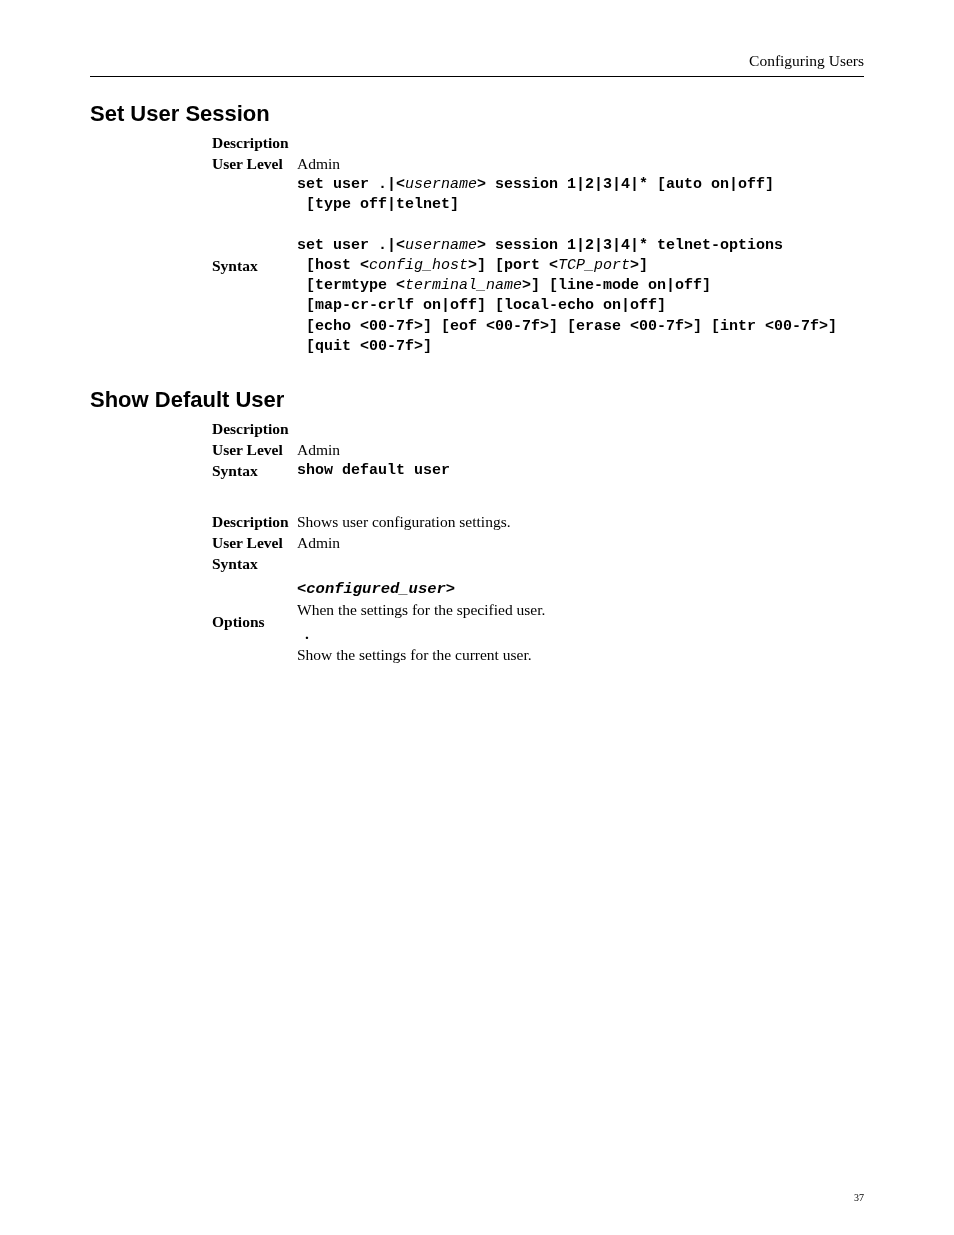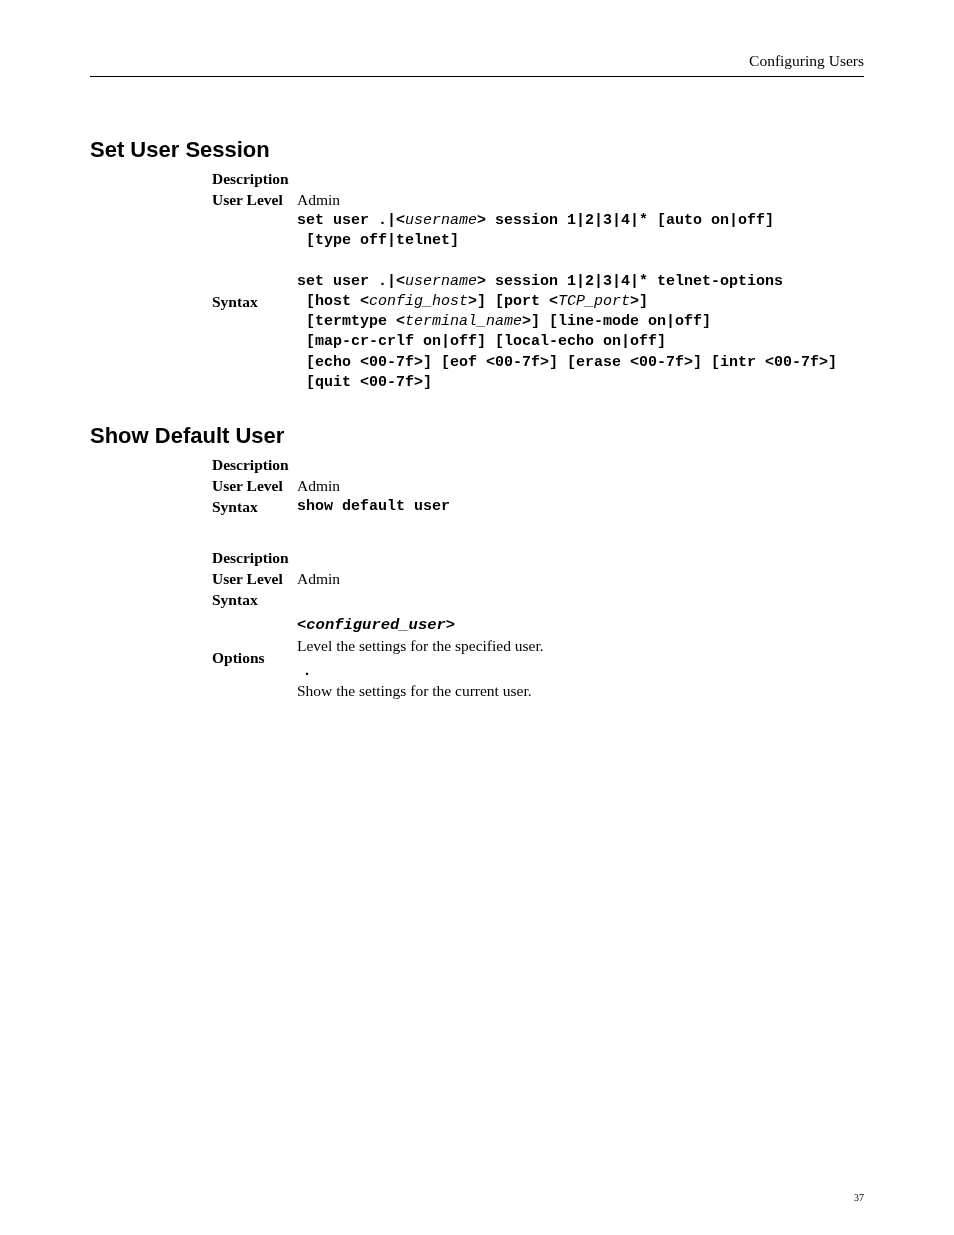--- a/index.html
+++ b/index.html
@@ -18,21 +18,21 @@
     width: 954px;
     height: 1235px;
     box-sizing: border-box;
     padding: 52px 90px 40px 90px;
   }
   .header {
     text-align: right;
     font-size: 15.5px;
     padding-bottom: 6px;
     border-bottom: 1px solid #000;
-    margin-bottom: 60px;
+    margin-bottom: 24px;
   }
   h2.section {
     font-family: Arial, Helvetica, sans-serif;
     font-weight: bold;
     font-size: 22px;
     margin: 0 0 6px 0;
   }
   .entry-block { margin-bottom: 30px; }
   .row {
     display: flex;
@@ -127,36 +127,37 @@
       <div class="value-col">
         <span class="mono"><span class="b">show default user</span></span>
       </div>
     </div>
   </div>
 
   <div class="entry-block">
 
     <div class="row">
       <div class="label-col">Description</div>
+      <div class="value-col">Shows user configuration settings.</div>
     </div>
 
     <div class="row">
       <div class="label-col">User Level</div>
       <div class="value-col">Admin</div>
     </div>
 
     <div class="row">
       <div class="label-col">Syntax</div>
     </div>
 
     <div class="row" style="margin-top:4px;">
       <div class="label-col">Options</div>
       <div class="value-col option-sub">
         <div class="italic-bold">&lt;configured_user&gt;</div>
-        <div>Level the settings for the specified user.</div>
+        <div>When the settings for the specified user.</div>
         <div style="height:4px;"></div>
         <div style="font-weight:bold; padding-left:8px;">.</div>
         <div>Show the settings for the current user.</div>
       </div>
     </div>
   </div>
 
   <div class="pagenum">37</div>
 </div>
 

